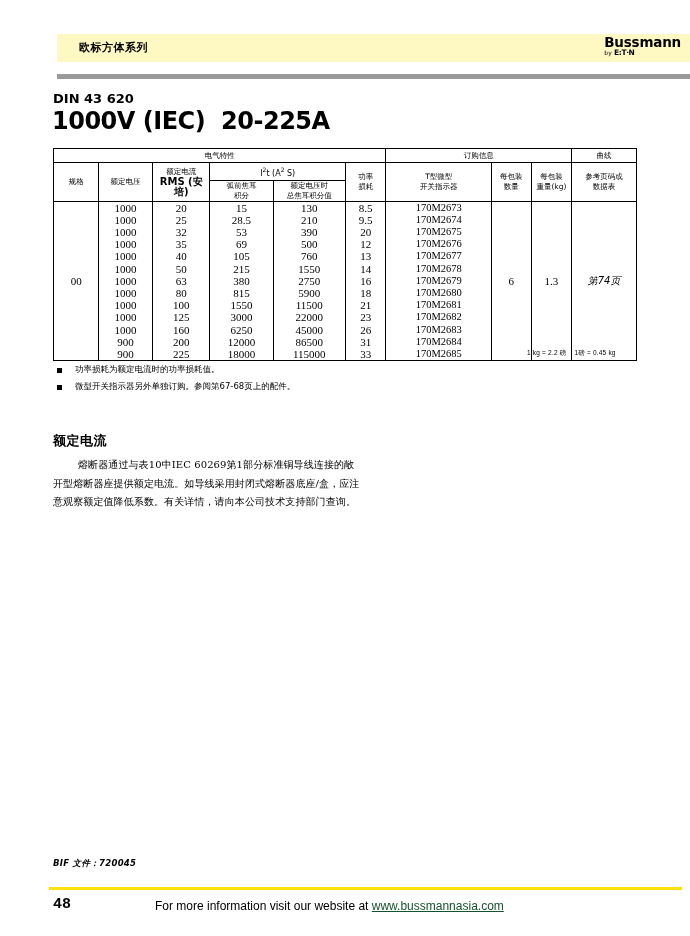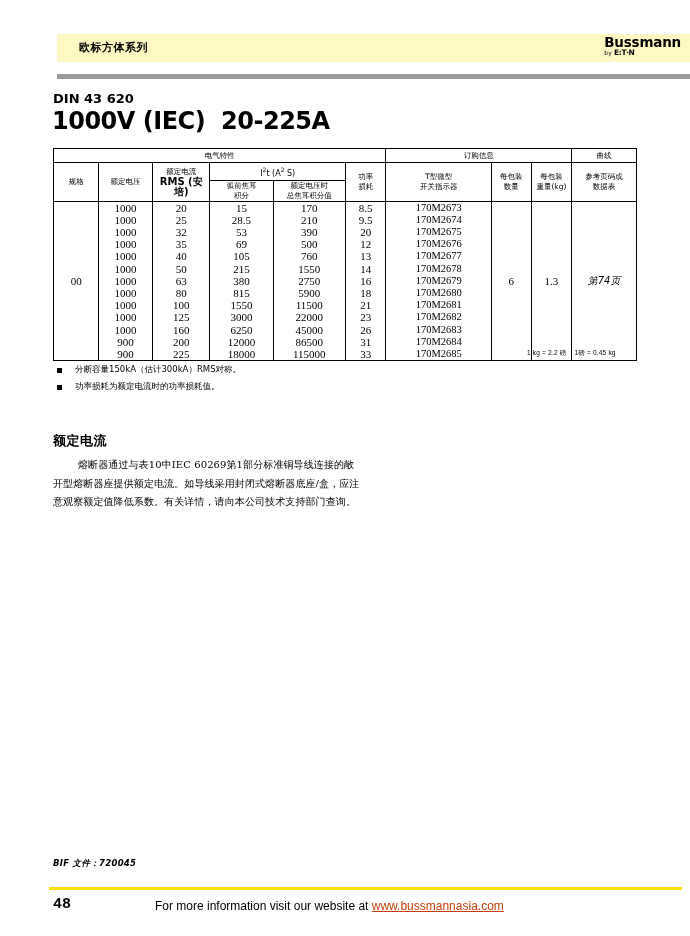--- a/index.html
+++ b/index.html
@@ -242,21 +242,21 @@
   }
   .footer-text {
     position: absolute;
     left: 155px;
     top: 899px;
     font-family: "Liberation Sans", sans-serif;
     font-size: 12px;
     color: #000;
   }
   .footer-text a {
-    color: #c2410c;
+    color: #14532d;
     text-decoration: underline;
   }
 </style>
 </head>
 <body>
 
 <div class="header-bar">
   <div class="header-series">欧标方体系列</div>
   <div class="logo-block">
     <div class="logo-main">Bussmann</div>
@@ -370,21 +370,21 @@
           <div>215</div>
           <div>380</div>
           <div>815</div>
           <div>1550</div>
           <div>3000</div>
           <div>6250</div>
           <div>12000</div>
           <div>18000</div>
         </td>
       <td class="data-cell" id="col-total">
-          <div>170</div>
+          <div>130</div>
           <div>210</div>
           <div>390</div>
           <div>500</div>
           <div>760</div>
           <div>1550</div>
           <div>2750</div>
           <div>5900</div>
           <div>11500</div>
           <div>22000</div>
           <div>45000</div>
@@ -428,25 +428,25 @@
   </tbody>
 </table>
 
 <div class="conv-note">
   <span>1 kg = 2.2 磅</span><span class="sp"></span><span>1磅 = 0.45 kg</span>
 </div>
 
 <div class="bullets">
   <div class="bullet-row">
     <span class="bullet-mark"></span>
-    <span class="bullet-text">分断容量150kA（估计300kA）RMS对称。</span>
+    <span class="bullet-text">功率损耗为额定电流时的功率损耗值。</span>
   </div>
   <div class="bullet-row">
     <span class="bullet-mark"></span>
-    <span class="bullet-text">功率损耗为额定电流时的功率损耗值。</span>
+    <span class="bullet-text">微型开关指示器另外单独订购。参阅第67-68页上的配件。</span>
   </div>
 </div>
 
 <div class="sec-title">额定电流</div>
 <div class="body-para">熔断器通过与表10中IEC 60269第1部分标准铜导线连接的敞开型熔断器座提供额定电流。如导线采用封闭式熔断器底座/盒，应注意观察额定值降低系数。有关详情，请向本公司技术支持部门查询。</div>
 
 <div class="bif-line">BIF 文件：720045</div>
 <div class="yellow-rule"></div>
 <div class="page-num">48</div>
 <div class="footer-text"><span>For more information visit our website at </span><a href="#">www.bussmannasia.com</a></div>

